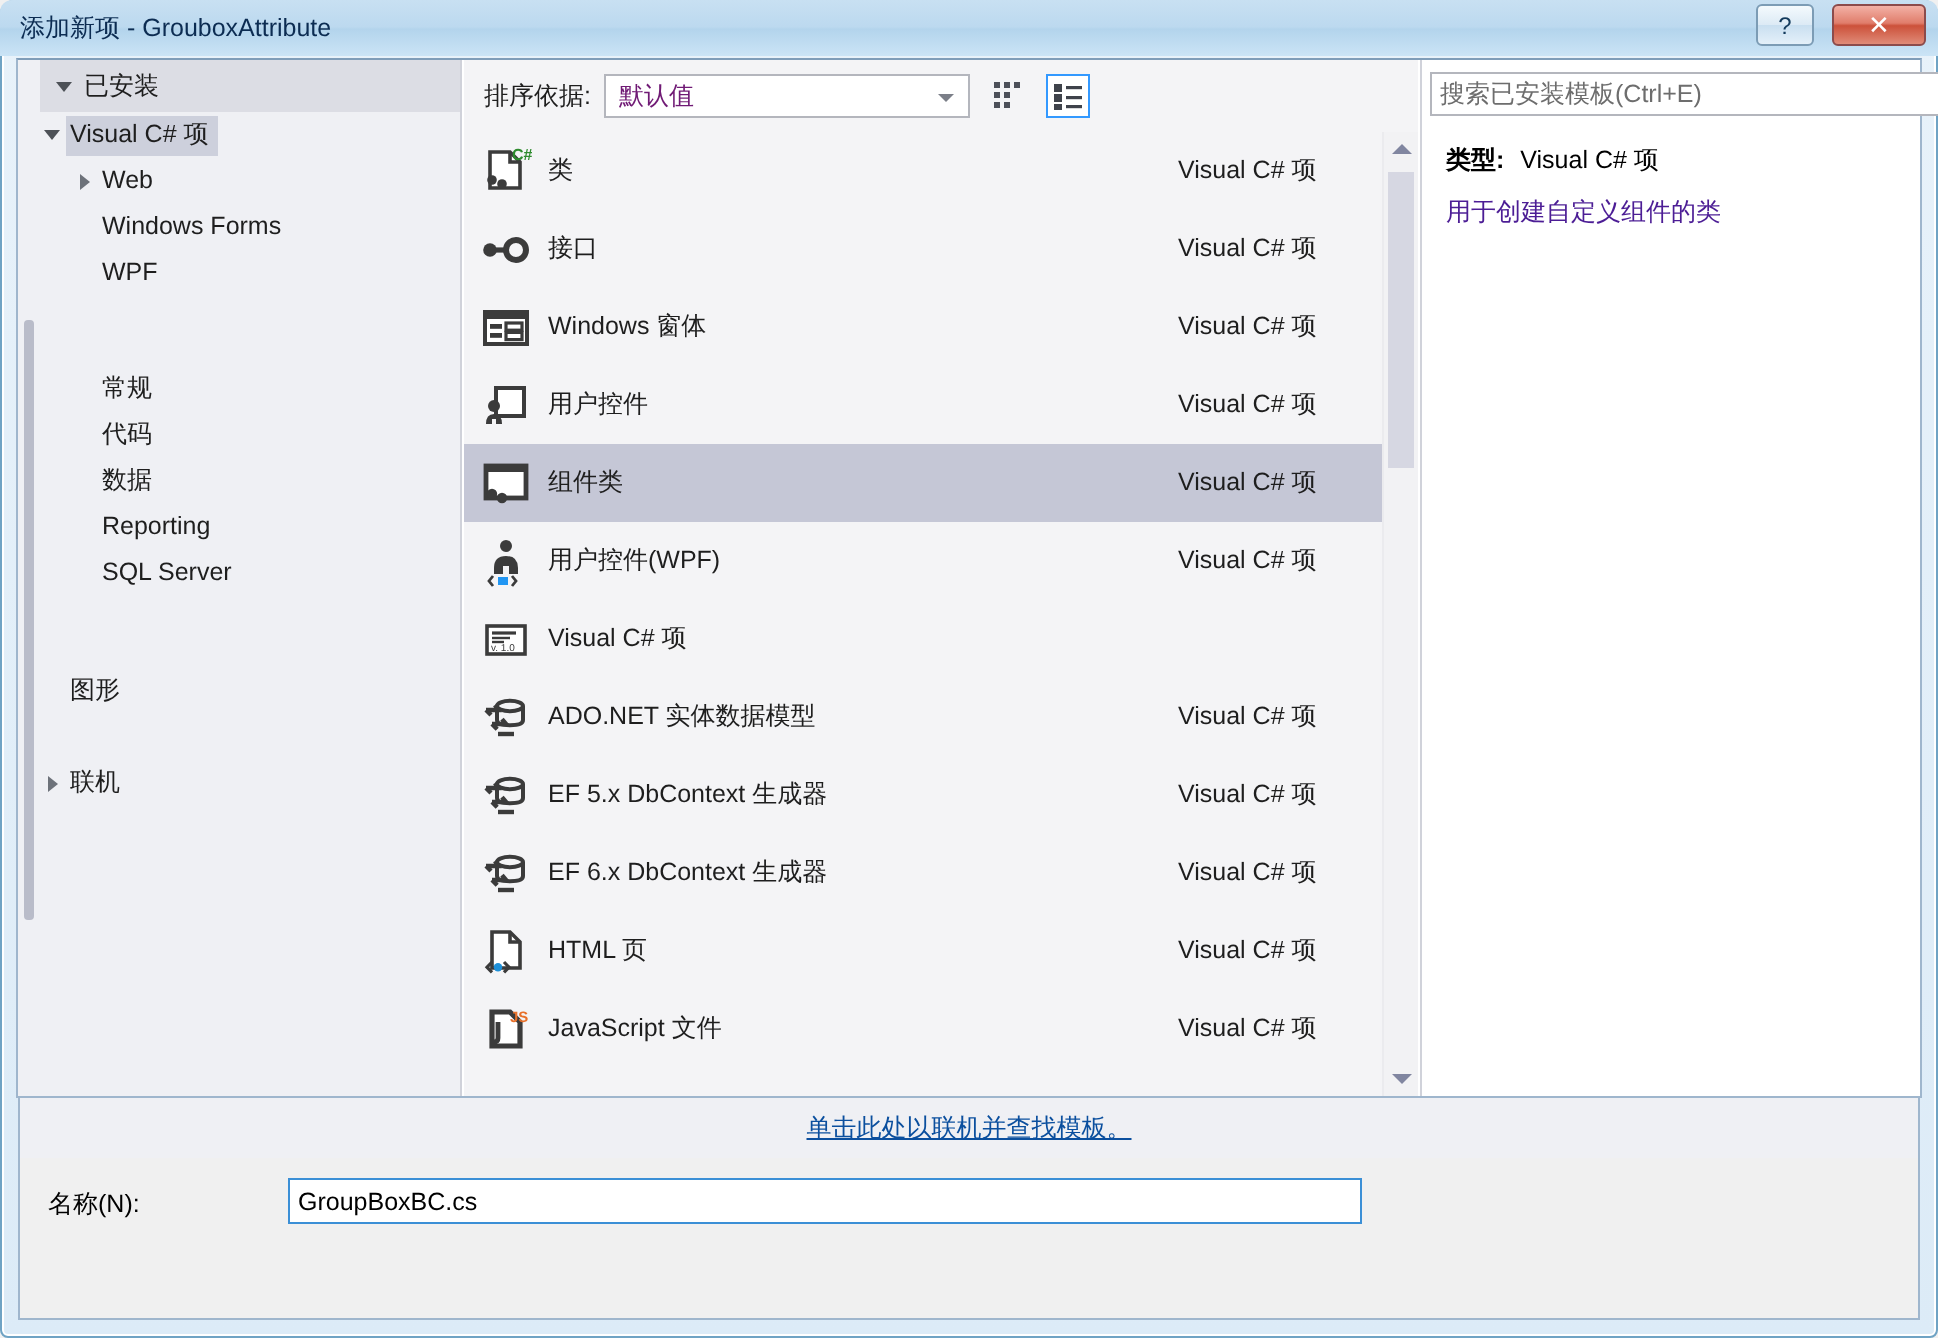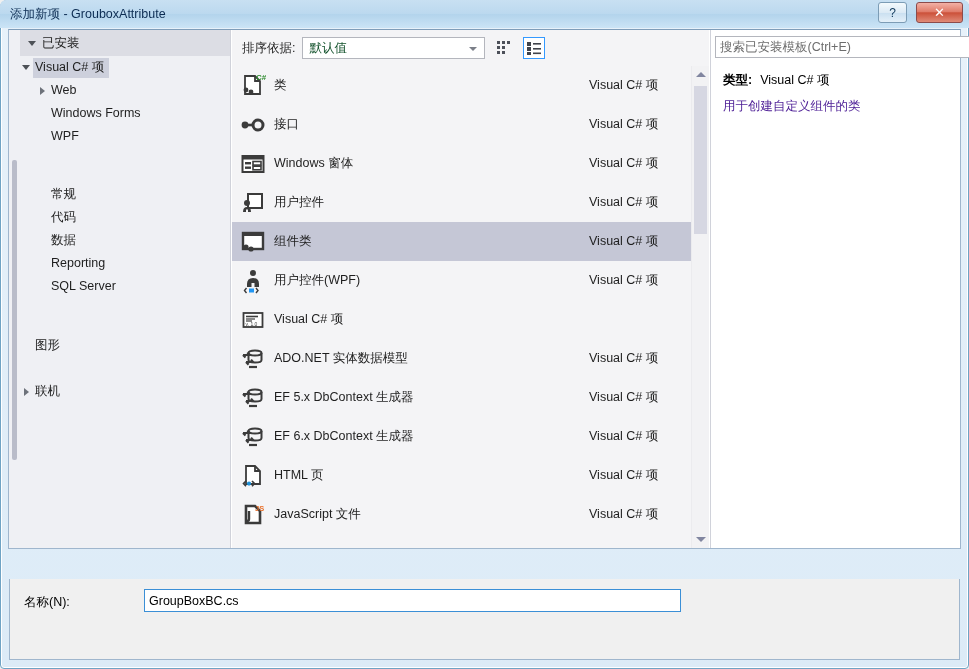--- a/index.html
+++ b/index.html
@@ -201,21 +201,21 @@
     position: relative;
     width: 183px;
     height: 22px;
     box-sizing: border-box;
     background: #ffffff;
     border: 1px solid #b4b6bd;
     display: flex;
     align-items: center;
     padding-left: 6px;
     font-size: 12.5px;
-    color: #14532d;
+    color: #701a75;
     cursor: default;
   }
   .sort-combo .arrow {
     position: absolute;
     right: 7px; top: 9px;
     border-left: 4px solid transparent;
     border-right: 4px solid transparent;
     border-top: 4px solid #7b7f88;
   }
   .view-btn {
@@ -746,20 +746,23 @@
           <span class="dd"></span>
         </span>
       </div>
       <div class="detail-type">
         <b>类型:</b><span class="val">Visual C# 项</span>
       </div>
       <div class="detail-desc">用于创建自定义组件的类</div>
     </div>
   </div>
 
+  <div class="link-row">
+    <span class="online-link">单击此处以联机并查找模板。</span>
+  </div>
 
   <div class="name-row">
     <span class="name-label">名称(N):</span>
     <input class="name-input" type="text" value="GroupBoxBC.cs" style="">
     <div class="btn btn-add">
       <span>添加(A)</span>
     </div>
     <div class="btn btn-cancel">
       <span>取消</span>
     </div>

